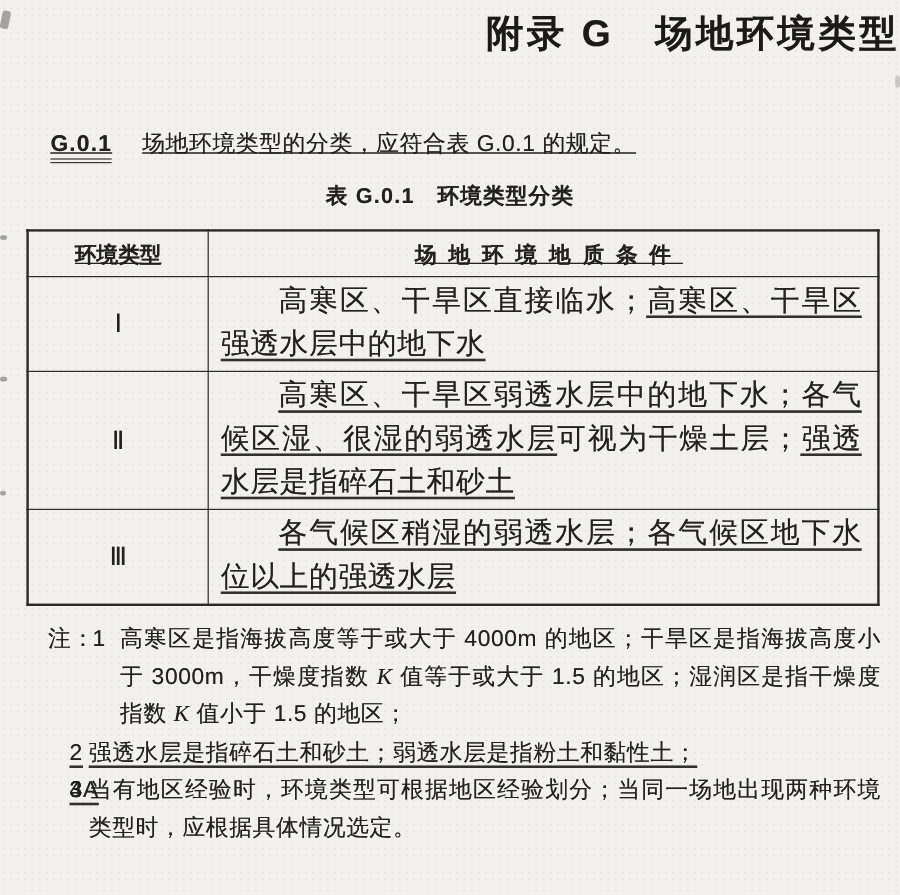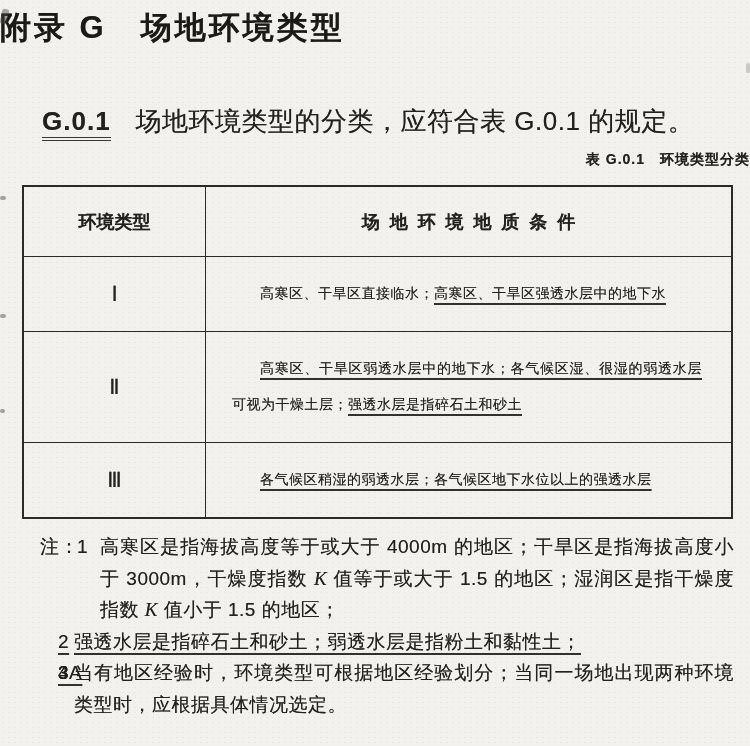--- a/index.html
+++ b/index.html
@@ -15,76 +15,77 @@
     color: #23211d;
     background-color: #f2f1ed;
     background-image: radial-gradient(rgba(40,40,40,0.05) 1px, transparent 1.2px);
     background-size: 6px 5px;
     text-shadow: 0 0 0.5px rgba(20,20,20,0.55);
   }
 
   
   .doc-title {
     margin: 0; padding-top: 7px;
-    text-align: left;
+    text-align: right;
     font-size: 31px; font-weight: bold;
     letter-spacing: 3px;
     color: #1c1a17;
   }
 
   
   .section-para {
     margin: 57px 34px 0 42px;
-    font-size: 26px;
+    font-size: 19px;
     line-height: 30px;
     letter-spacing: 0.5px;
+    text-decoration: underline;
   }
   .sec-num {
     font-weight: bold;
     border-bottom: 4px double #3a3834;
     padding-bottom: 1px;
     margin-right: 25px;
     letter-spacing: 1px;
   }
 
   
   .table-caption {
     margin-top: 15px;
-    text-align: right;
-    font-size: 14px; font-weight: bold;
+    text-align: center;
+    font-size: 18px; font-weight: bold;
     letter-spacing: 1px;
   }
 
   
   table.env-table {
     border-collapse: collapse;
     margin: 16px 0 0 22px;
     width: 711px;
     table-layout: fixed;
   }
   table.env-table, table.env-table th, table.env-table td {
     border: 1.6px solid #2b2a27;
   }
   table.env-table { border-width: 2.4px; }
   th.col-type { width: 149px; }
   table.env-table th {
     font-size: 18px; font-weight: bold;
-    height: 37px; padding: 16px;
-    text-align: center; vertical-align: middle;
+    height: 37px; padding: 0;
+    text-align: center; vertical-align: middle; text-decoration: underline;
   }
   th.col-cond { letter-spacing: 0.55em; text-indent: 0.55em; }
   td.cell-type {
     text-align: center; vertical-align: middle;
     font-family: "Liberation Serif", serif;
     font-size: 21px;
   }
   td.cell-cond { padding: 0; vertical-align: middle; }
   td.cell-cond .cell-text {
-    margin: 16px; padding: 2px 13px 4px 10px;
-    font-size: 14px; line-height: 36px;
+    margin: 0; padding: 2px 13px 4px 10px;
+    font-size: 24px; line-height: 36px;
     text-align: justify;
     text-indent: 2em;
     letter-spacing: 0.5px;
   }
 
   
   .u {
     text-decoration: underline;
     text-decoration-thickness: 1.6px;
     text-underline-offset: 5px;

